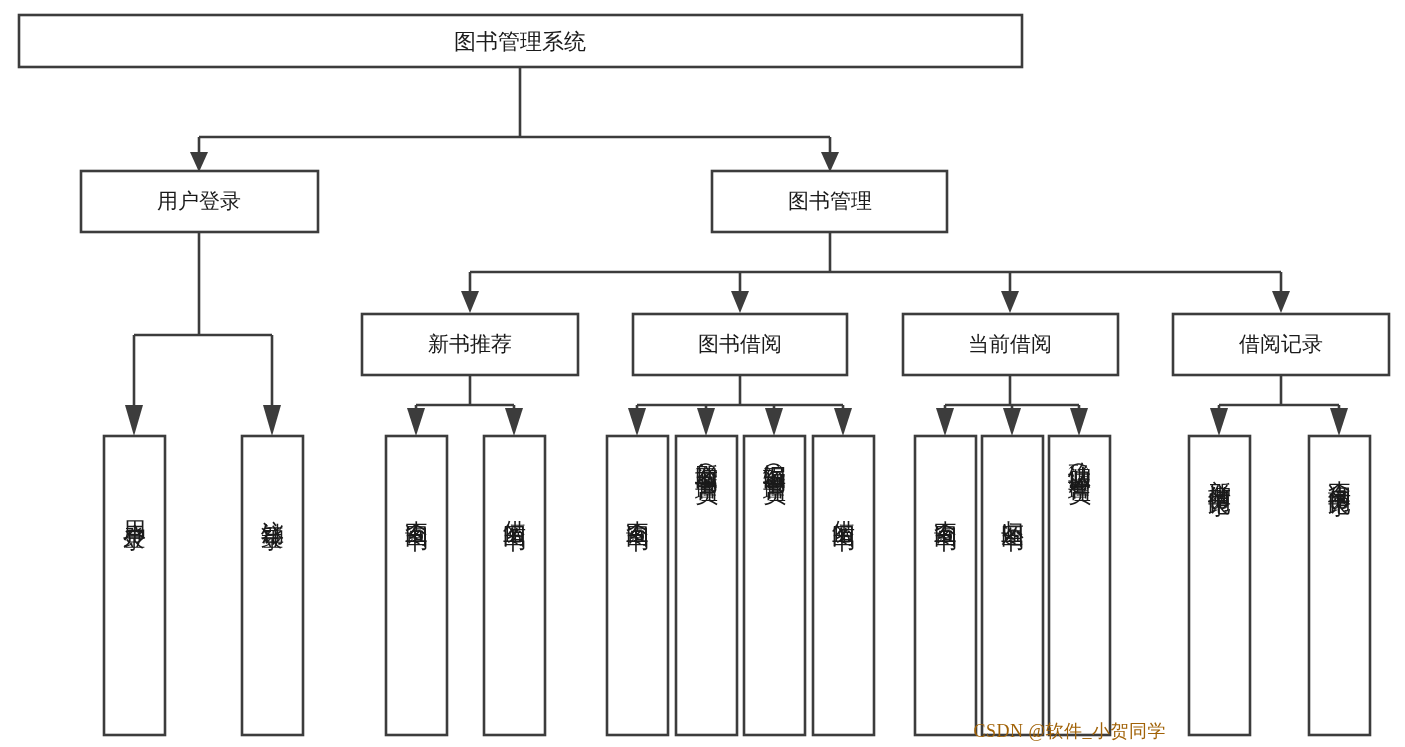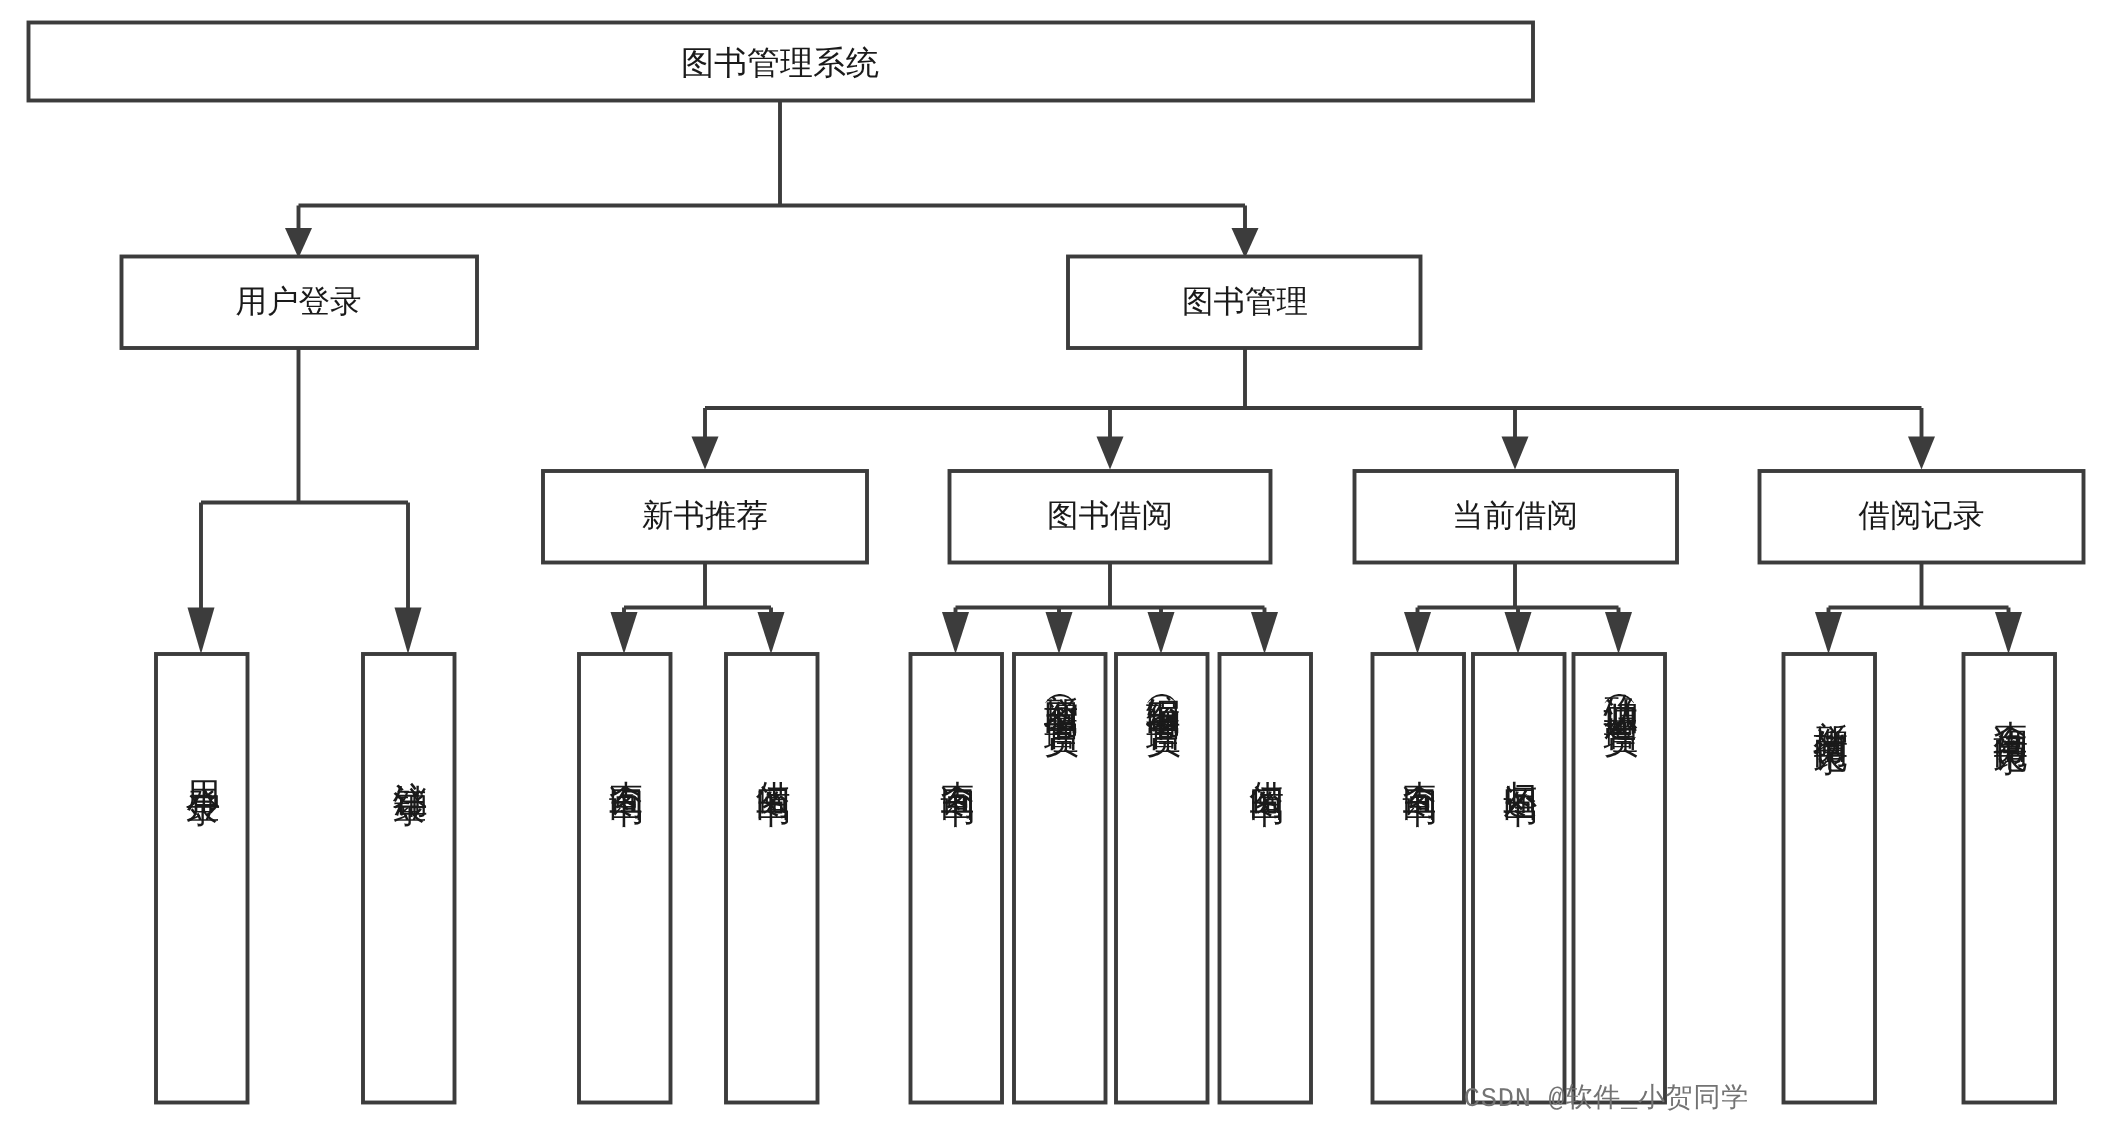--- a/index.html
+++ b/index.html
@@ -69,23 +69,23 @@
     font-size: 23px;
     line-height: 1.0;
     letter-spacing: 3px;
     color: #1a1a1a;
     white-space: nowrap;
   }
   .watermark {
     position: absolute;
     right: 8px;
     bottom: 4px;
-    font-family: Liberation Mono, monospace;
+    font-family: Liberation Serif, serif;
     font-size: 18px;
-    color: #737373;
+    color: #a16207;
     letter-spacing: 0.5px;
     white-space: nowrap;
   }
 </style>
 </head>
 <body>
 
 <div id="diagram-root">
 
   <svg class="diagram-canvas" viewBox="0 0 1405 747">

